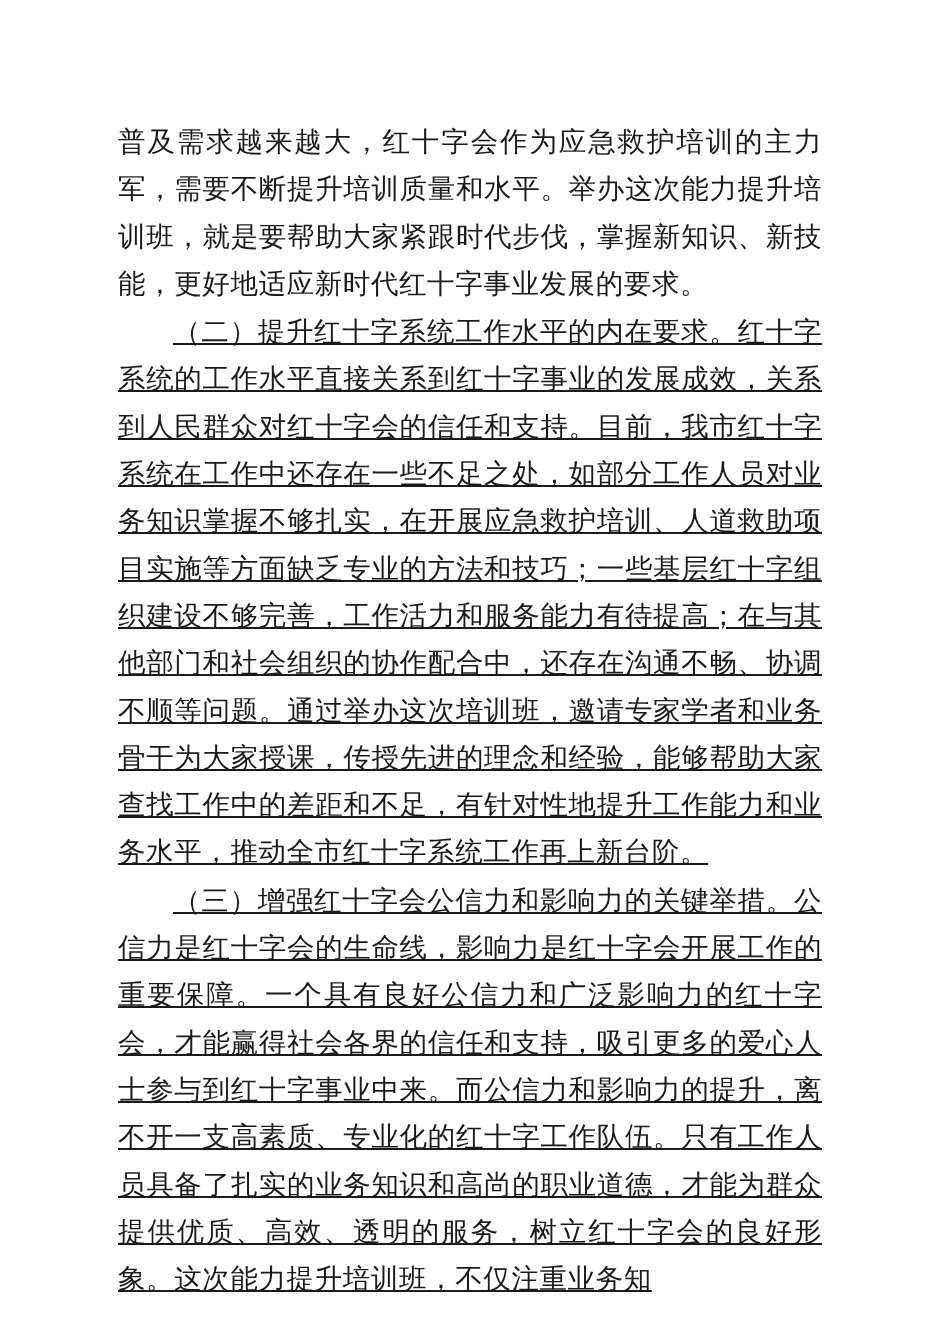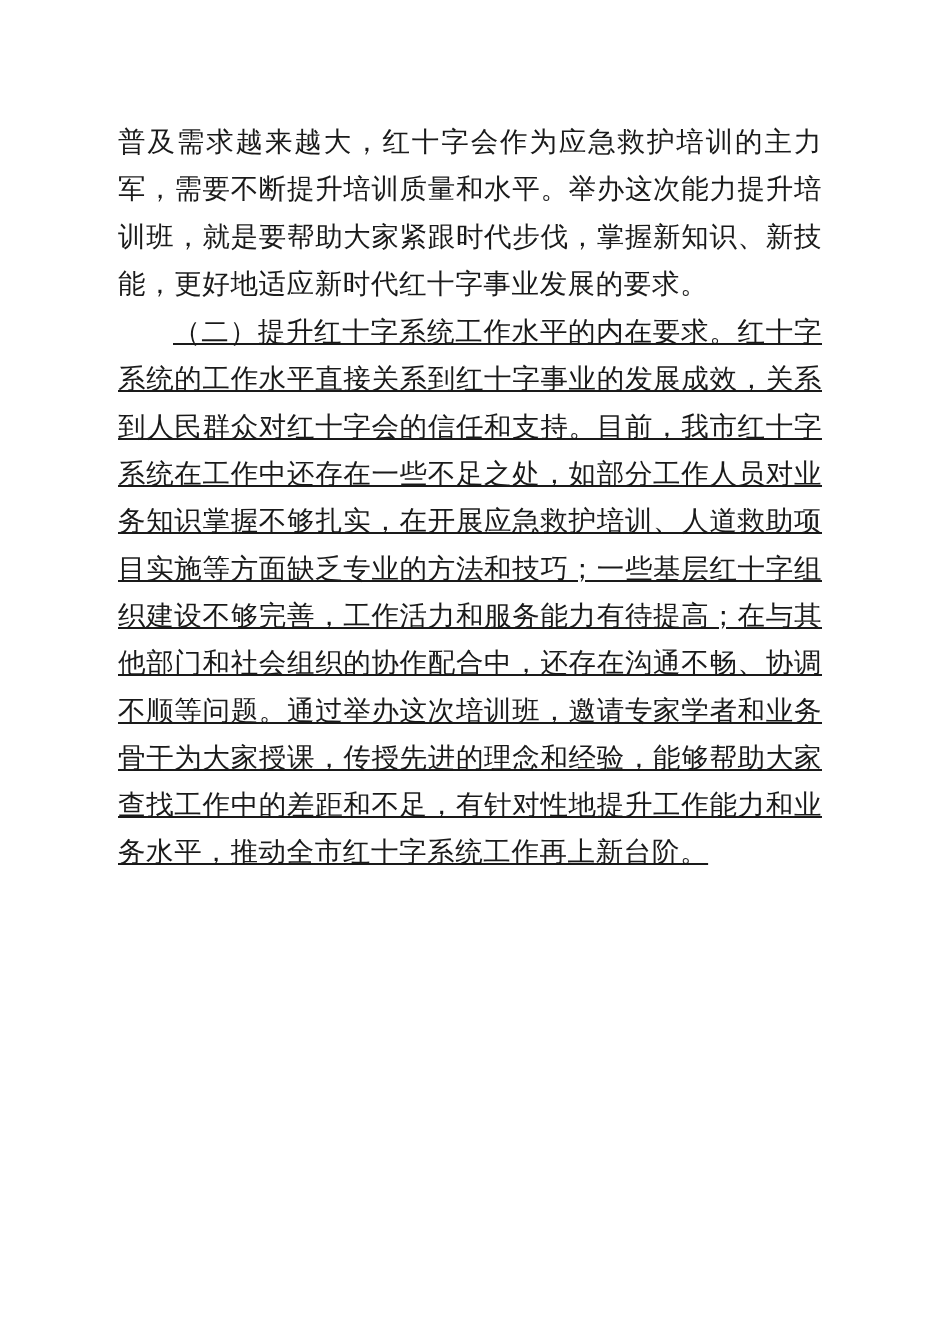--- a/index.html
+++ b/index.html
@@ -38,14 +38,15 @@
     text-decoration: underline;
   }
 </style>
 </head>
 <body>
 
 <div class="page">
   <div class="doc-body">
     <p class="para">普及需求越来越大，红十字会作为应急救护培训的主力军，需要不断提升培训质量和水平。举办这次能力提升培训班，就是要帮助大家紧跟时代步伐，掌握新知识、新技能，更好地适应新时代红十字事业发展的要求。</p>
     <p class="para indent">（二）提升红十字系统工作水平的内在要求。红十字系统的工作水平直接关系到红十字事业的发展成效，关系到人民群众对红十字会的信任和支持。目前，我市红十字系统在工作中还存在一些不足之处，如部分工作人员对业务知识掌握不够扎实，在开展应急救护培训、人道救助项目实施等方面缺乏专业的方法和技巧；一些基层红十字组织建设不够完善，工作活力和服务能力有待提高；在与其他部门和社会组织的协作配合中，还存在沟通不畅、协调不顺等问题。通过举办这次培训班，邀请专家学者和业务骨干为大家授课，传授先进的理念和经验，能够帮助大家查找工作中的差距和不足，有针对性地提升工作能力和业务水平，推动全市红十字系统工作再上新台阶。</p>
+    <p class="para indent">（三）增强红十字会公信力和影响力的关键举措。公信力是红十字会的生命线，影响力是红十字会开展工作的重要保障。一个具有良好公信力和广泛影响力的红十字会，才能赢得社会各界的信任和支持，吸引更多的爱心人士参与到红十字事业中来。而公信力和影响力的提升，离不开一支高素质、专业化的红十字工作队伍。只有工作人员具备了扎实的业务知识和高尚的职业道德，才能为群众提供优质、高效、透明的服务，树立红十字会的良好形象。这次能力提升培训班，不仅注重业务知</p>
   </div>
 </div>
 
 </body></html>

